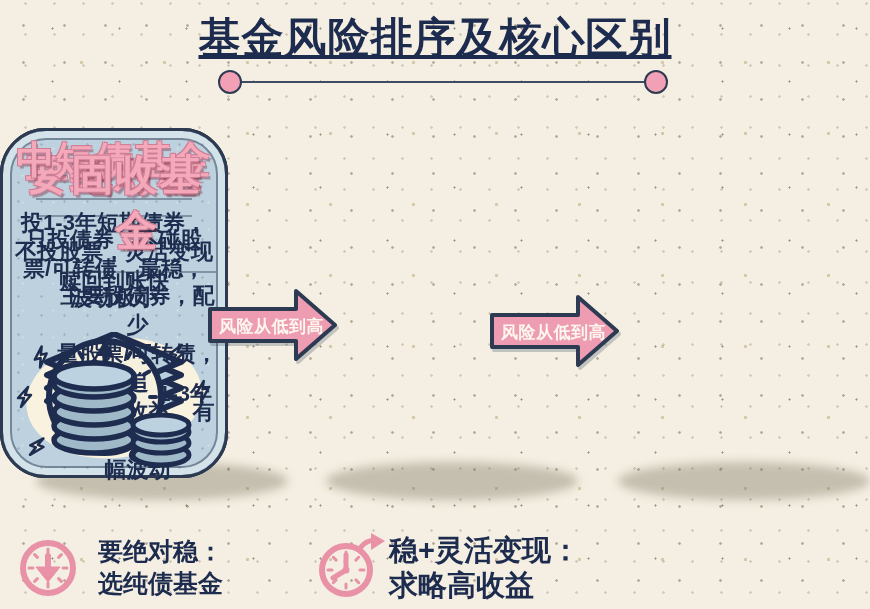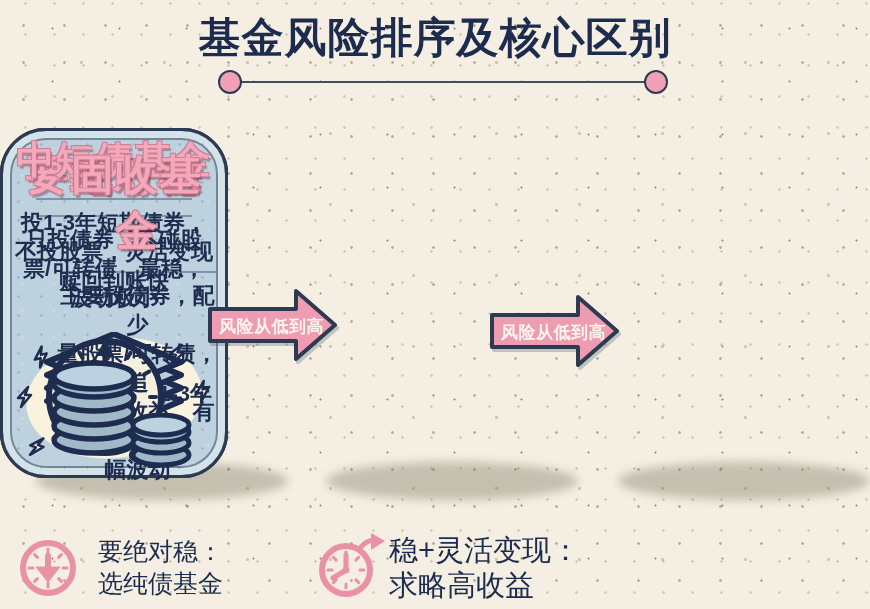--- a/index.html
+++ b/index.html
@@ -11,21 +11,21 @@
       radial-gradient(circle, rgba(60,50,40,.5) .8px, transparent 1.3px),
       radial-gradient(circle, rgba(190,165,120,.55) 1.3px, transparent 1.9px),
       radial-gradient(circle, rgba(150,130,100,.35) 1px, transparent 1.5px);
     background-size:41px 37px,67px 53px,83px 71px,29px 31px;
     background-position:3px 7px,19px 2px,40px 27px,11px 19px;
     font-family:"Liberation Sans","DejaVu Sans",sans-serif;
     color:#1e2d4f;
   }
   .page-title{
     position:absolute;left:0;top:10px;width:100%;text-align:center;
-    font-size:42px;font-weight:900;letter-spacing:1px;color:#1d2c4e;
+    font-size:42px;font-weight:900;letter-spacing:1px;color:#1d2c4e;text-decoration:underline;
   }
   .decor-line{position:absolute;left:230px;top:81px;width:426px;height:2px;background:#3c4c63;}
   .decor-dot{position:absolute;top:70px;width:20px;height:20px;border-radius:50%;
     background:#f2a0b5;border:2px solid #2c3b52;}
   .dot-left{left:218px;} .dot-right{left:644px;}
 
   .card-shadow{position:absolute;top:462px;width:252px;height:38px;border-radius:50%;
     background:rgba(122,112,92,.38);filter:blur(5px);}
   .cs1{left:36px;} .cs2{left:326px;} .cs3{left:618px;}
 
@@ -53,21 +53,21 @@
   .coin-label{position:absolute !important;right:13px;top:248px;font-size:22px;font-weight:900;color:#1e2d4f;}
 
   .risk-arrow{position:absolute;width:130px;height:80px;z-index:6;
     filter:drop-shadow(2px 3px 0 rgba(44,59,82,.25));text-align:right;}
   .arrow1{left:208px;top:285px;} .arrow2{left:490px;top:291px;}
   .arrow-label{position:absolute;left:11px;top:30px;font-size:17px;font-weight:900;
     color:#fdf8ee;letter-spacing:.5px;white-space:nowrap;}
 
   .footer-icon{position:absolute;}
   .fi1{left:16px;top:535px;} .fi2{left:314px;top:532px;}
-  .footer-text{position:absolute;font-weight:400;color:#1d2c4e;}
+  .footer-text{position:absolute;font-weight:700;color:#1d2c4e;}
   .ft1{left:98px;top:535px;font-size:25px;line-height:32px;}
   .ft2{left:389px;top:533px;font-size:29px;line-height:35px;}
   .ft3{left:578px;top:533px;width:292px;text-align:center;font-size:29px;line-height:35px;}
 </style>
 </head>
 <body>
 
 <div class="canvas">
 
   <div class="page-title">基金风险排序及核心区别</div>

